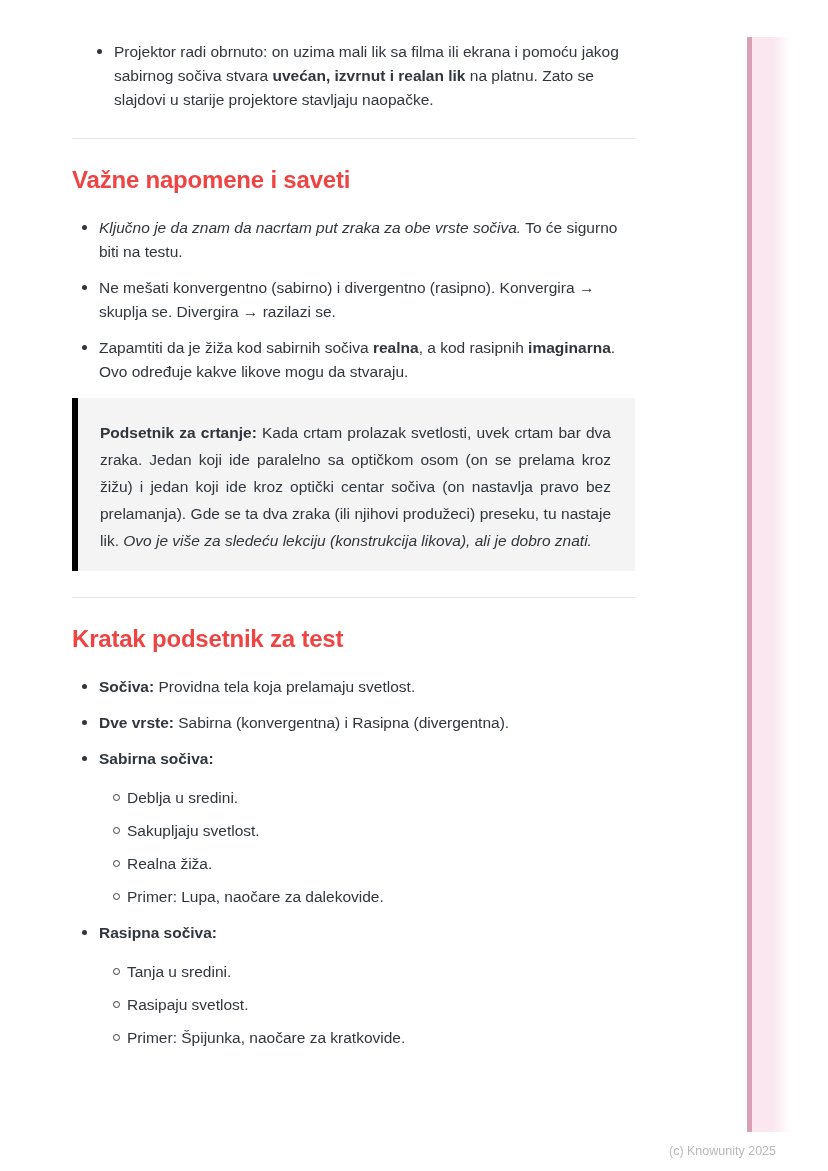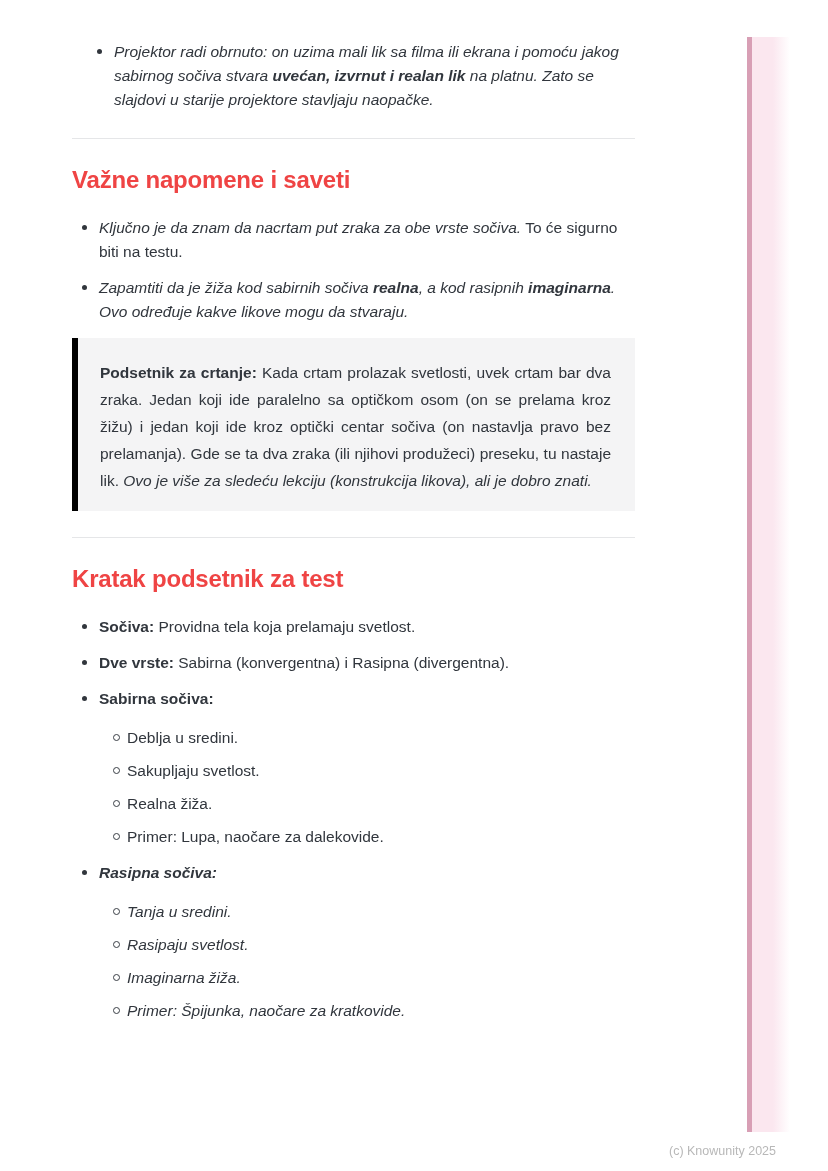--- a/index.html
+++ b/index.html
@@ -17,21 +17,21 @@
     width:563px;
     font-size:15.5px;
     line-height:24px;
   }
   
   .li{
     position:relative;
     padding-left:27px;
     margin-bottom:12px;
   }
-  .li:last-child{margin-bottom:0;font-style:italic;}
+  .li:last-child{margin-bottom:0;}
   .dot{
     position:absolute;left:10px;top:9px;
     width:5px;height:5px;border-radius:50%;
     background:#31363d;
   }
   .indented{margin-left:15px;}
   .sublist{margin-top:15px;}
   .subli{
     position:relative;
     padding-left:14px;
@@ -108,20 +108,24 @@
 
     <h2>Važne napomene i saveti</h2>
 
     <div class="list section-list">
       <div class="li">
         <span class="dot"></span>
         <p class="t"><i>Ključno je da znam da nacrtam put zraka za obe vrste sočiva.</i><span> To će sigurno biti na testu.</span></p>
       </div>
       <div class="li">
         <span class="dot"></span>
+        <p class="t"><span>Ne mešati konvergentno (sabirno) i divergentno (rasipno). Konvergira → skuplja se. Divergira → razilazi se.</span></p>
+      </div>
+      <div class="li">
+        <span class="dot"></span>
         <p class="t"><span>Zapamtiti da je žiža kod sabirnih sočiva </span><b>realna</b><span>, a kod rasipnih </span><b>imaginarna</b><span>. Ovo određuje kakve likove mogu da stvaraju.</span></p>
       </div>
     </div>
 
     <div class="callout">
       <p class="t"><b>Podsetnik za crtanje: </b><span>Kada crtam prolazak svetlosti, uvek crtam bar dva zraka. Jedan koji ide paralelno sa optičkom osom (on se prelama kroz žižu) i jedan koji ide kroz optički centar sočiva (on nastavlja pravo bez prelamanja). Gde se ta dva zraka (ili njihovi produžeci) preseku, tu nastaje lik. </span><i>Ovo je više za sledeću lekciju (konstrukcija likova), ali je dobro znati.</i></p>
     </div>
 
     <hr class="divider">
 
@@ -167,24 +171,20 @@
           <div class="subli">
             <span class="circle"></span>
             <p class="t">Tanja u sredini.</p>
           </div>
           <div class="subli">
             <span class="circle"></span>
             <p class="t">Rasipaju svetlost.</p>
           </div>
           <div class="subli">
             <span class="circle"></span>
-            <p class="t">Imaginarna žiža.</p>
-          </div>
-          <div class="subli">
-            <span class="circle"></span>
             <p class="t">Primer: Špijunka, naočare za kratkovide.</p>
           </div>
         </div>
       </div>
     </div>
 
   </div>
 
   <div class="ribbon"></div>
 

